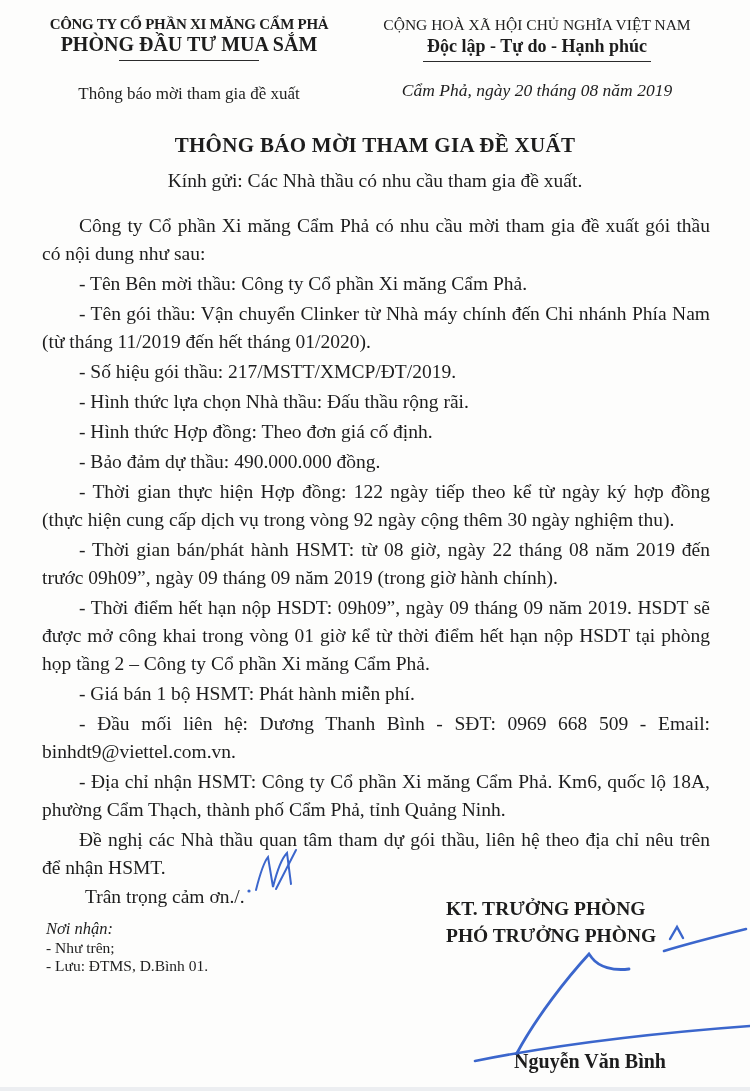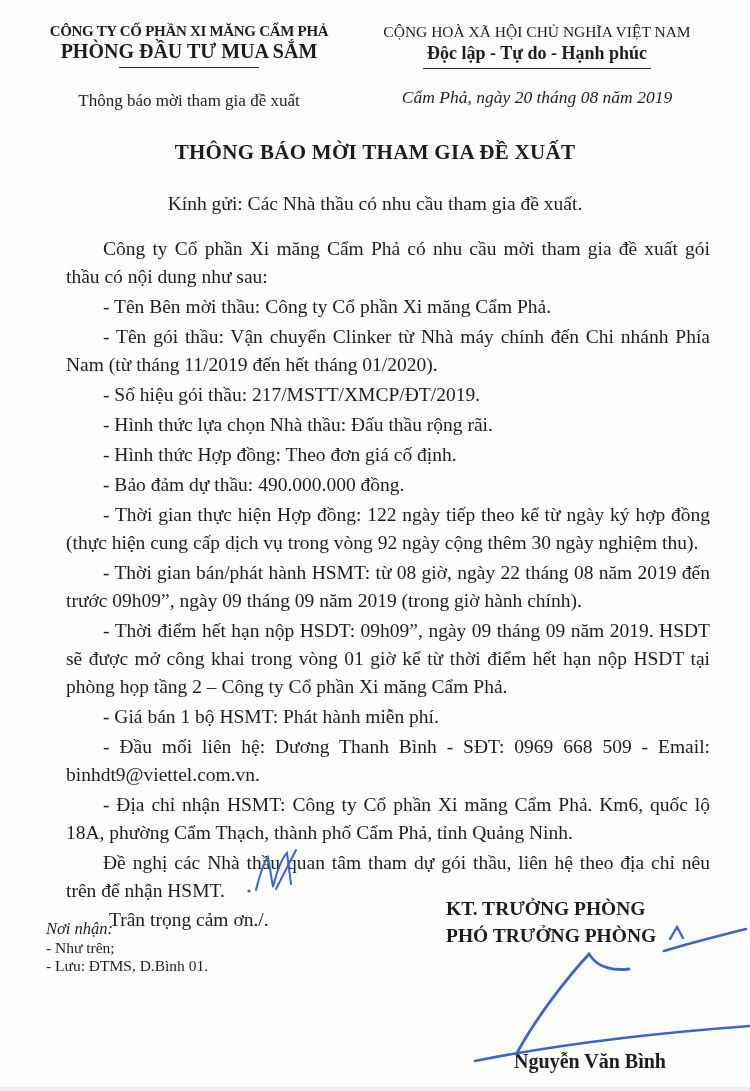--- a/index.html
+++ b/index.html
@@ -4,34 +4,34 @@
 <style>
   * { margin:0; padding:0; box-sizing:border-box; }
   html,body { width:750px; }
   body { background:#ffffff; }
   .page {
     position:relative; width:750px; height:1091px;
     background:#fdfdfc;
     font-family:"Liberation Serif","DejaVu Serif",serif;
     color:#1d1d1d; overflow:hidden;
   }
-  .header { display:flex; padding:23px 28px 0 26px; }
+  .header { display:flex; padding:16px 28px 0 26px; }
   .hcol-left { width:326px; text-align:center; }
   .hcol-right { flex:1; text-align:center; }
   .org1 { font-size:15px; font-weight:bold; letter-spacing:-0.3px; white-space:nowrap; }
   .org2 { font-size:20px; font-weight:bold; margin-top:0; }
   .rule-left { width:140px; border-top:1.6px solid #2b2b2b; margin:4px auto 0; }
   .nat1 { font-size:15.5px; font-weight:normal; white-space:nowrap; }
   .nat2 { font-size:18px; font-weight:bold; margin-top:2px; }
   .rule-right { width:228px; border-top:1.6px solid #2b2b2b; margin:4px auto 0; }
   .subject { font-size:17px; margin-top:23px; }
   .dateline { font-size:17.5px; font-style:italic; margin-top:18px; }
   .title { text-align:center; font-size:21px; font-weight:bold; letter-spacing:0.3px; margin-top:29px; }
-  .salutation { text-align:center; font-size:19.5px; margin-top:28px; }
-  .content { padding:18px 40px 0 42px; font-size:19.5px; line-height:28px;margin-left:24px; }
+  .salutation { text-align:center; font-size:19.5px; margin-top:12px; }
+  .content { padding:18px 40px 0 42px; font-size:19.5px; line-height:28px; }
   .para { text-align:justify; text-indent:37px; margin-top:2px; }
   .thanks { text-indent:43px; margin-top:1px; }
   .recipients { position:absolute; left:46px; top:920px; font-size:15.5px; line-height:18.5px; }
   .recipients .label { font-size:16.5px; font-weight:normal; font-style:italic; }
   .sig-block { position:absolute; left:446px; top:895px; width:232px; text-align:left;
                font-size:19.5px; font-weight:bold; line-height:27px; white-space:nowrap; }
   .sig-name { position:absolute; left:466px; top:1050px; width:200px; text-align:right;
               font-size:20px; font-weight:bold; }
   .ink-overlay { position:absolute; left:0; top:0; width:750px; height:1091px; pointer-events:none; }
   .bottom-edge { position:absolute; left:0; right:0; bottom:0; height:4px; background:#eceef1; }

